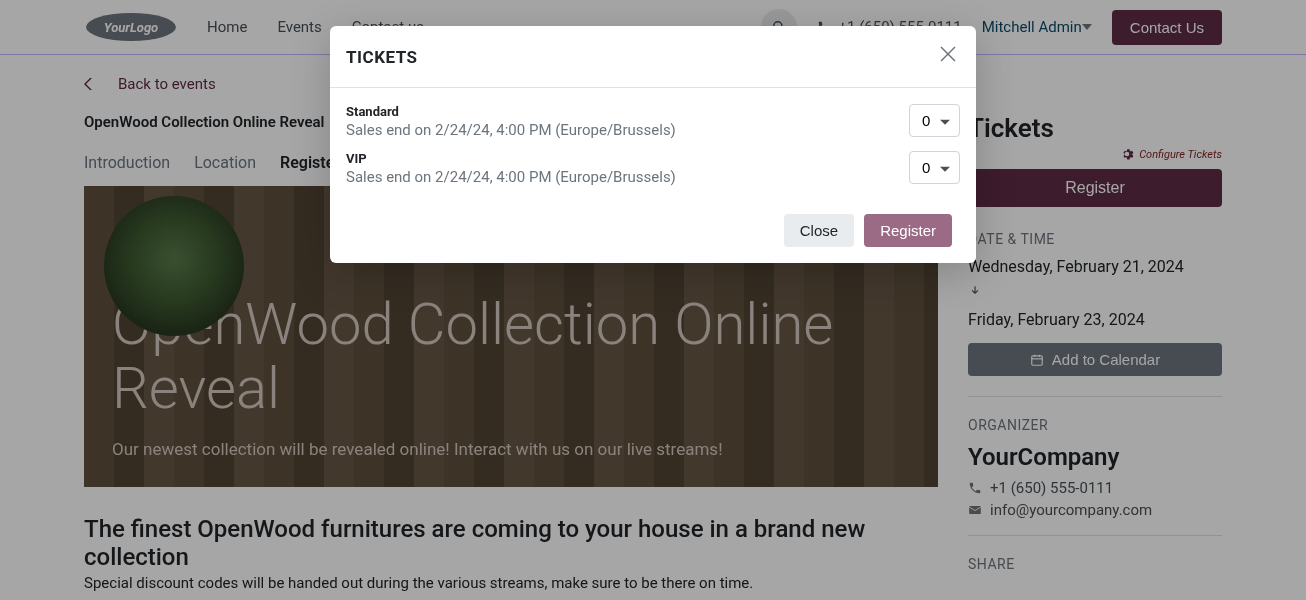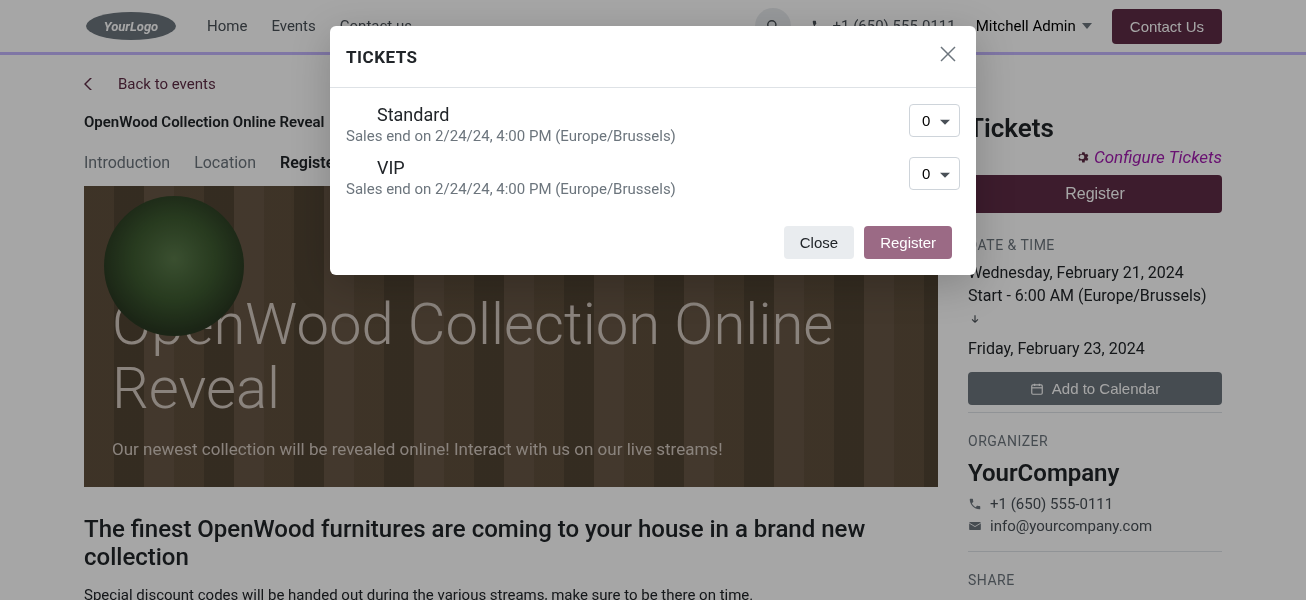--- a/index.html
+++ b/index.html
@@ -12,37 +12,37 @@
       font-size: 15px;
       color: #212529;
       background: #fff;
       width: 1306px;
       height: 600px;
       overflow: hidden;
       position: relative;
     }
     .header {
       height: 55px;
-      border-bottom: 3px solid #c4b5fd;
+      border-bottom: 1px solid #c4b5fd;
       display: flex;
       align-items: center;
       padding: 0 84px;
     }
     .logo {
       display: inline-flex;
       align-items: center;
       margin-right: 28px;
     }
     .logo svg {
       width: 95px;
       height: 32px;
     }
     .nav-links {
       display: flex;
-      gap: 24px;
+      gap: 30px;
       flex: 1;
       align-items: flex-end;
     }
     .nav-link {
       color: #495057;
       text-decoration: none;
       font-size: 15px;
       cursor: pointer;
     }
     .header-right {
@@ -62,22 +62,21 @@
     }
     .phone-section {
       display: flex;
       align-items: center;
       gap: 8px;
       color: #495057;
     }
     .user-dropdown {
       display: flex;
       align-items: center;
-      gap: 6px;
-      color: #000000;
+      color: #0c4a6e;
       cursor: pointer;
     }
     .contact-btn {
       background: #5e2c46;
       color: #fff;
       padding: 9px 18px;
       border-radius: 4px;
       border: none;
       font-size: 15px;
       cursor: pointer;
@@ -155,38 +154,37 @@
       margin-bottom: 18px;
     }
     .hero-subtitle {
       color: #d4c9c0;
       font-size: 17px;
     }
     .intro-heading {
       font-size: 24px;
       font-weight: 500;
       margin-top: 28px;
-      margin-bottom: 12px;
     }
     .intro-text {
       color: #212529;
       line-height: 1.6;
     }
     .tickets-header {
       font-size: 26px;
       font-weight: 600;
       margin-bottom: 4px;
     }
     .config-link {
       display: flex;
       align-items: center;
       gap: 5px;
-      color: #a21caf;
+      color: #7f1d1d;
       font-style: italic;
-      font-size: 17px;
+      font-size: 11px;
       cursor: pointer;
       justify-content: flex-end;
       margin-bottom: 8px;
     }
     .register-btn-side {
       background: #5e2c46;
       color: #fff;
       width: 100%;
       padding: 10px;
       border: none;
@@ -222,21 +220,21 @@
       padding: 8px;
       border: none;
       border-radius: 4px;
       font-size: 15px;
       cursor: pointer;
       display: flex;
       align-items: center;
       justify-content: center;
       gap: 8px;
       margin-top: 14px;
-      margin-bottom: 7px;
+      margin-bottom: 20px;
     }
     .organizer-name {
       font-size: 24px;
       font-weight: 600;
       margin-bottom: 8px;
     }
     .contact-line {
       display: flex;
       align-items: center;
       gap: 8px;
@@ -283,24 +281,23 @@
     .modal-body {
       padding: 16px;
     }
     .ticket-row {
       display: flex;
       justify-content: space-between;
       align-items: flex-start;
       margin-bottom: 12px;
     }
     .ticket-info h4 {
-      font-size: 18px;
-      font-weight: 400;
+      font-size: 13px;
+      font-weight: 700;
       margin-bottom: 2px;
-      margin-left: 31px;
     }
     .ticket-info .sales-end {
       color: #6c757d;
       font-size: 15px;
       text-align: right;
     }
     .qty-select {
       border: 1px solid #ced4da;
       border-radius: 4px;
       padding: 7px 28px 7px 12px;
@@ -424,21 +421,20 @@
       <div class="config-link">
         <svg class="icon-svg" viewBox="0 0 24 24" fill="#5e2c46">
             <path d="M12 8a4 4 0 100 8 4 4 0 000-8zm8.9 5.4l1.8 1.4c.2.1.2.4.1.6l-1.7 3c-.1.2-.4.3-.6.2l-2.1-.9c-.5.4-1 .7-1.5.9l-.3 2.3c0 .2-.2.4-.5.4h-3.4c-.2 0-.4-.2-.5-.4l-.3-2.3c-.6-.2-1.1-.5-1.5-.9l-2.1.9c-.2.1-.5 0-.6-.2l-1.7-3c-.1-.2-.1-.5.1-.6l1.8-1.4c0-.3-.1-.5-.1-.8s0-.6.1-.8l-1.8-1.4c-.2-.1-.2-.4-.1-.6l1.7-3c.1-.2.4-.3.6-.2l2.1.9c.5-.4 1-.7 1.5-.9l.3-2.3c0-.2.2-.4.5-.4h3.4c.2 0 .4.2.5.4l.3 2.3c.6.2 1.1.5 1.5.9l2.1-.9c.2-.1.5 0 .6.2l1.7 3c.1.2.1.5-.1.6l-1.8 1.4c0 .3.1.5.1.8s0 .6-.1.8z"></path>
           </svg>
         <span>Configure Tickets</span>
       </div>
       <button class="register-btn-side">Register</button>
 
       <div class="side-section-title first">DATE &amp; TIME</div>
       <div class="date-line">Wednesday, February 21, 2024</div>
-      <div class="date-line">Start - 6:00 AM (Europe/Brussels)</div>
       <div class="arrow-down">
         <svg width="14" height="14" viewBox="0 0 24 24" fill="#495057">
             <path d="M12 4v12m0 0l-5-5m5 5l5-5" stroke="#495057" stroke-width="2" fill="none"></path>
           </svg>
       </div>
       <div class="date-line">Friday, February 23, 2024</div>
       <button class="add-calendar-btn">
         <svg class="icon-svg" viewBox="0 0 24 24" fill="#fff">
             <rect x="3" y="5" width="18" height="16" rx="2" stroke="#fff" stroke-width="2" fill="none"></rect>
             <line x1="3" y1="10" x2="21" y2="10" stroke="#fff" stroke-width="2"></line>

